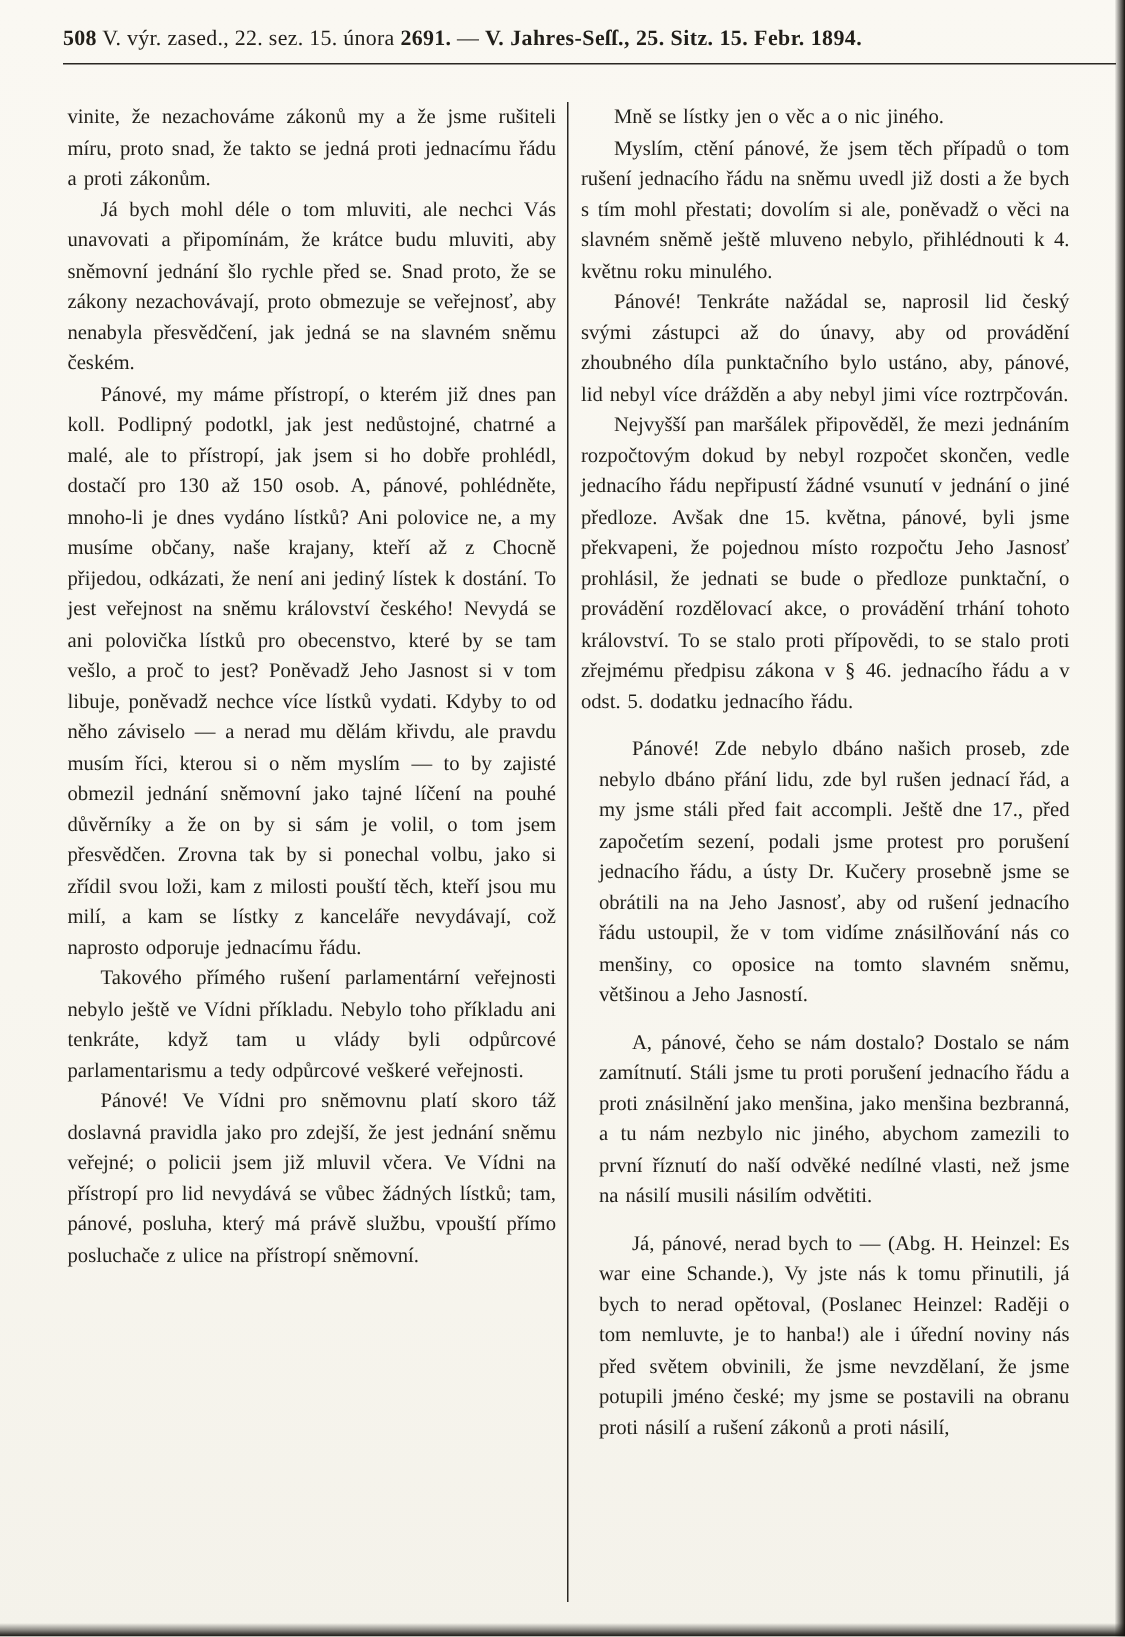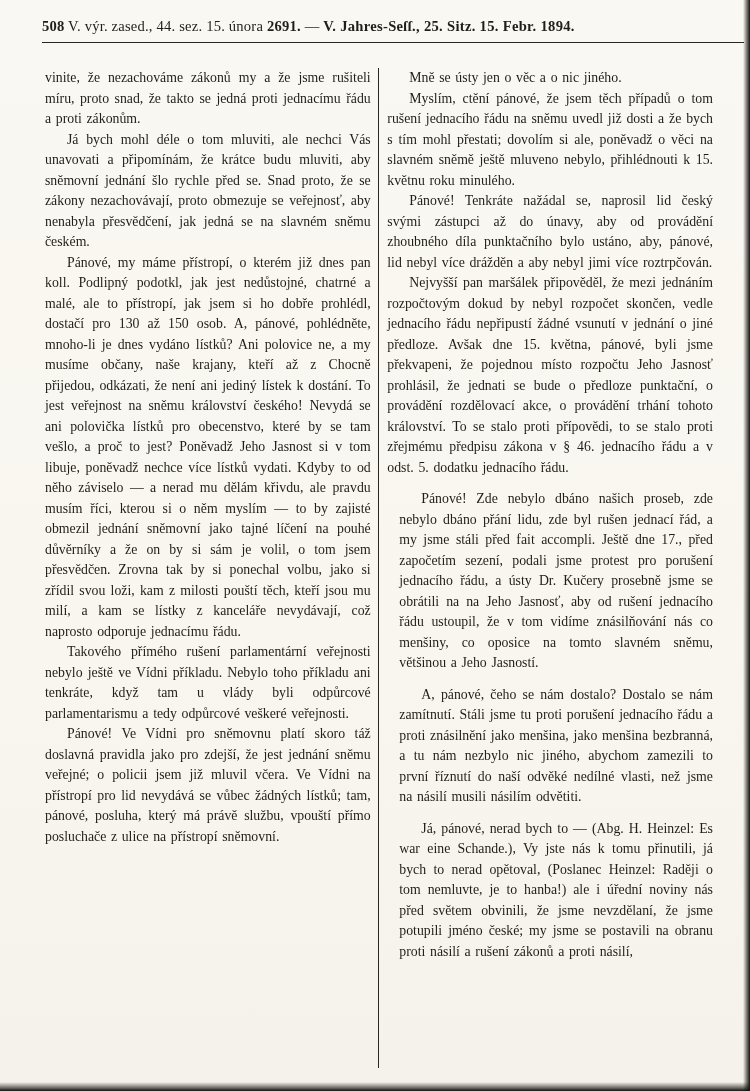--- a/index.html
+++ b/index.html
@@ -62,33 +62,33 @@
   }
   p { margin: 0; }
   p.indent { text-indent: 22px; }
   p.noindent { text-indent: 0; }
   p.gap { margin-top: 11px; margin-left: 12px; }
 </style>
 </head>
 <body>
 
 <div class="scan-page">
-  <div class="running-header"><span class="seg seg-bold">508</span><span class="seg seg-normal"> V. výr. zased., 44. sez. 15. února </span><span class="seg seg-bold">2691.</span><span class="seg seg-normal"> — </span><span class="seg seg-fraktur">V. Jahres-Seſſ., 25. Sitz. 15. Febr. 1894.</span></div>
+  <div class="running-header"><span class="seg seg-bold">508</span><span class="seg seg-normal"> V. výr. zased., 22. sez. 15. února </span><span class="seg seg-bold">2691.</span><span class="seg seg-normal"> — </span><span class="seg seg-fraktur">V. Jahres-Seſſ., 25. Sitz. 15. Febr. 1894.</span></div>
   <div class="text-body">
     <div class="col col-left">
         <p class="noindent">vinite, že nezachováme zákonů my a že jsme rušiteli míru, proto snad, že takto se jedná proti jednacímu řádu a proti zákonům.</p>
         <p class="indent">Já bych mohl déle o tom mluviti, ale nechci Vás unavovati a připomínám, že krátce budu mluviti, aby sněmovní jednání šlo rychle před se. Snad proto, že se zákony nezachovávají, proto obmezuje se veřejnosť, aby nenabyla přesvědčení, jak jedná se na slavném sněmu českém.</p>
         <p class="indent">Pánové, my máme přístropí, o kterém již dnes pan koll. Podlipný podotkl, jak jest nedůstojné, chatrné a malé, ale to přístropí, jak jsem si ho dobře prohlédl, dostačí pro 130 až 150 osob. A, pánové, pohlédněte, mnoho-li je dnes vydáno lístků? Ani polovice ne, a my musíme občany, naše krajany, kteří až z Chocně přijedou, odkázati, že není ani jediný lístek k dostání. To jest veřejnost na sněmu království českého! Nevydá se ani polovička lístků pro obecenstvo, které by se tam vešlo, a proč to jest? Poněvadž Jeho Jasnost si v tom libuje, poněvadž nechce více lístků vydati. Kdyby to od něho záviselo — a nerad mu dělám křivdu, ale pravdu musím říci, kterou si o něm myslím — to by zajisté obmezil jednání sněmovní jako tajné líčení na pouhé důvěrníky a že on by si sám je volil, o tom jsem přesvědčen. Zrovna tak by si ponechal volbu, jako si zřídil svou loži, kam z milosti pouští těch, kteří jsou mu milí, a kam se lístky z kanceláře nevydávají, což naprosto odporuje jednacímu řádu.</p>
         <p class="indent">Takového přímého rušení parlamentární veřejnosti nebylo ještě ve Vídni příkladu. Nebylo toho příkladu ani tenkráte, když tam u vlády byli odpůrcové parlamentarismu a tedy odpůrcové veškeré veřejnosti.</p>
         <p class="indent">Pánové! Ve Vídni pro sněmovnu platí skoro táž doslavná pravidla jako pro zdejší, že jest jednání sněmu veřejné; o policii jsem již mluvil včera. Ve Vídni na přístropí pro lid nevydává se vůbec žádných lístků; tam, pánové, posluha, který má právě službu, vpouští přímo posluchače z ulice na přístropí sněmovní.</p>
       </div>
     <div class="col-divider"></div>
     <div class="col col-right">
-        <p class="indent">Mně se ústy jen o věc a o nic jiného.</p>
-        <p class="indent">Myslím, ctění pánové, že jsem těch případů o tom rušení jednacího řádu na sněmu uvedl již dosti a že bych s tím mohl přestati; dovolím si ale, poněvadž o věci na slavném sněmě ještě mluveno nebylo, přihlédnouti k 15. květnu roku minulého.</p>
+        <p class="indent">Mně se lístky jen o věc a o nic jiného.</p>
+        <p class="indent">Myslím, ctění pánové, že jsem těch případů o tom rušení jednacího řádu na sněmu uvedl již dosti a že bych s tím mohl přestati; dovolím si ale, poněvadž o věci na slavném sněmě ještě mluveno nebylo, přihlédnouti k 4. květnu roku minulého.</p>
         <p class="indent">Pánové! Tenkráte nažádal se, naprosil lid český svými zástupci až do únavy, aby od provádění zhoubného díla punktačního bylo ustáno, aby, pánové, lid nebyl více drážděn a aby nebyl jimi více roztrpčován.</p>
         <p class="indent">Nejvyšší pan maršálek připověděl, že mezi jednáním rozpočtovým dokud by nebyl rozpočet skončen, vedle jednacího řádu nepřipustí žádné vsunutí v jednání o jiné předloze. Avšak dne 15. května, pánové, byli jsme překvapeni, že pojednou místo rozpočtu Jeho Jasnosť prohlásil, že jednati se bude o předloze punktační, o provádění rozdělovací akce, o provádění trhání tohoto království. To se stalo proti přípovědi, to se stalo proti zřejmému předpisu zákona v § 46. jednacího řádu a v odst. 5. dodatku jednacího řádu.</p>
         <p class="indent gap">Pánové! Zde nebylo dbáno našich proseb, zde nebylo dbáno přání lidu, zde byl rušen jednací řád, a my jsme stáli před fait accompli. Ještě dne 17., před započetím sezení, podali jsme protest pro porušení jednacího řádu, a ústy Dr. Kučery prosebně jsme se obrátili na na Jeho Jasnosť, aby od rušení jednacího řádu ustoupil, že v tom vidíme znásilňování nás co menšiny, co oposice na tomto slavném sněmu, většinou a Jeho Jasností.</p>
         <p class="indent gap">A, pánové, čeho se nám dostalo? Dostalo se nám zamítnutí. Stáli jsme tu proti porušení jednacího řádu a proti znásilnění jako menšina, jako menšina bezbranná, a tu nám nezbylo nic jiného, abychom zamezili to první říznutí do naší odvěké nedílné vlasti, než jsme na násilí musili násilím odvětiti.</p>
         <p class="indent gap">Já, pánové, nerad bych to — (Abg. H. Heinzel: Es war eine Schande.), Vy jste nás k tomu přinutili, já bych to nerad opětoval, (Poslanec Heinzel: Raději o tom nemluvte, je to hanba!) ale i úřední noviny nás před světem obvinili, že jsme nevzdělaní, že jsme potupili jméno české; my jsme se postavili na obranu proti násilí a rušení zákonů a proti násilí,</p>
       </div>
   </div>
   <div class="scan-edge-right"></div>
   <div class="scan-edge-bottom"></div>
 </div>

